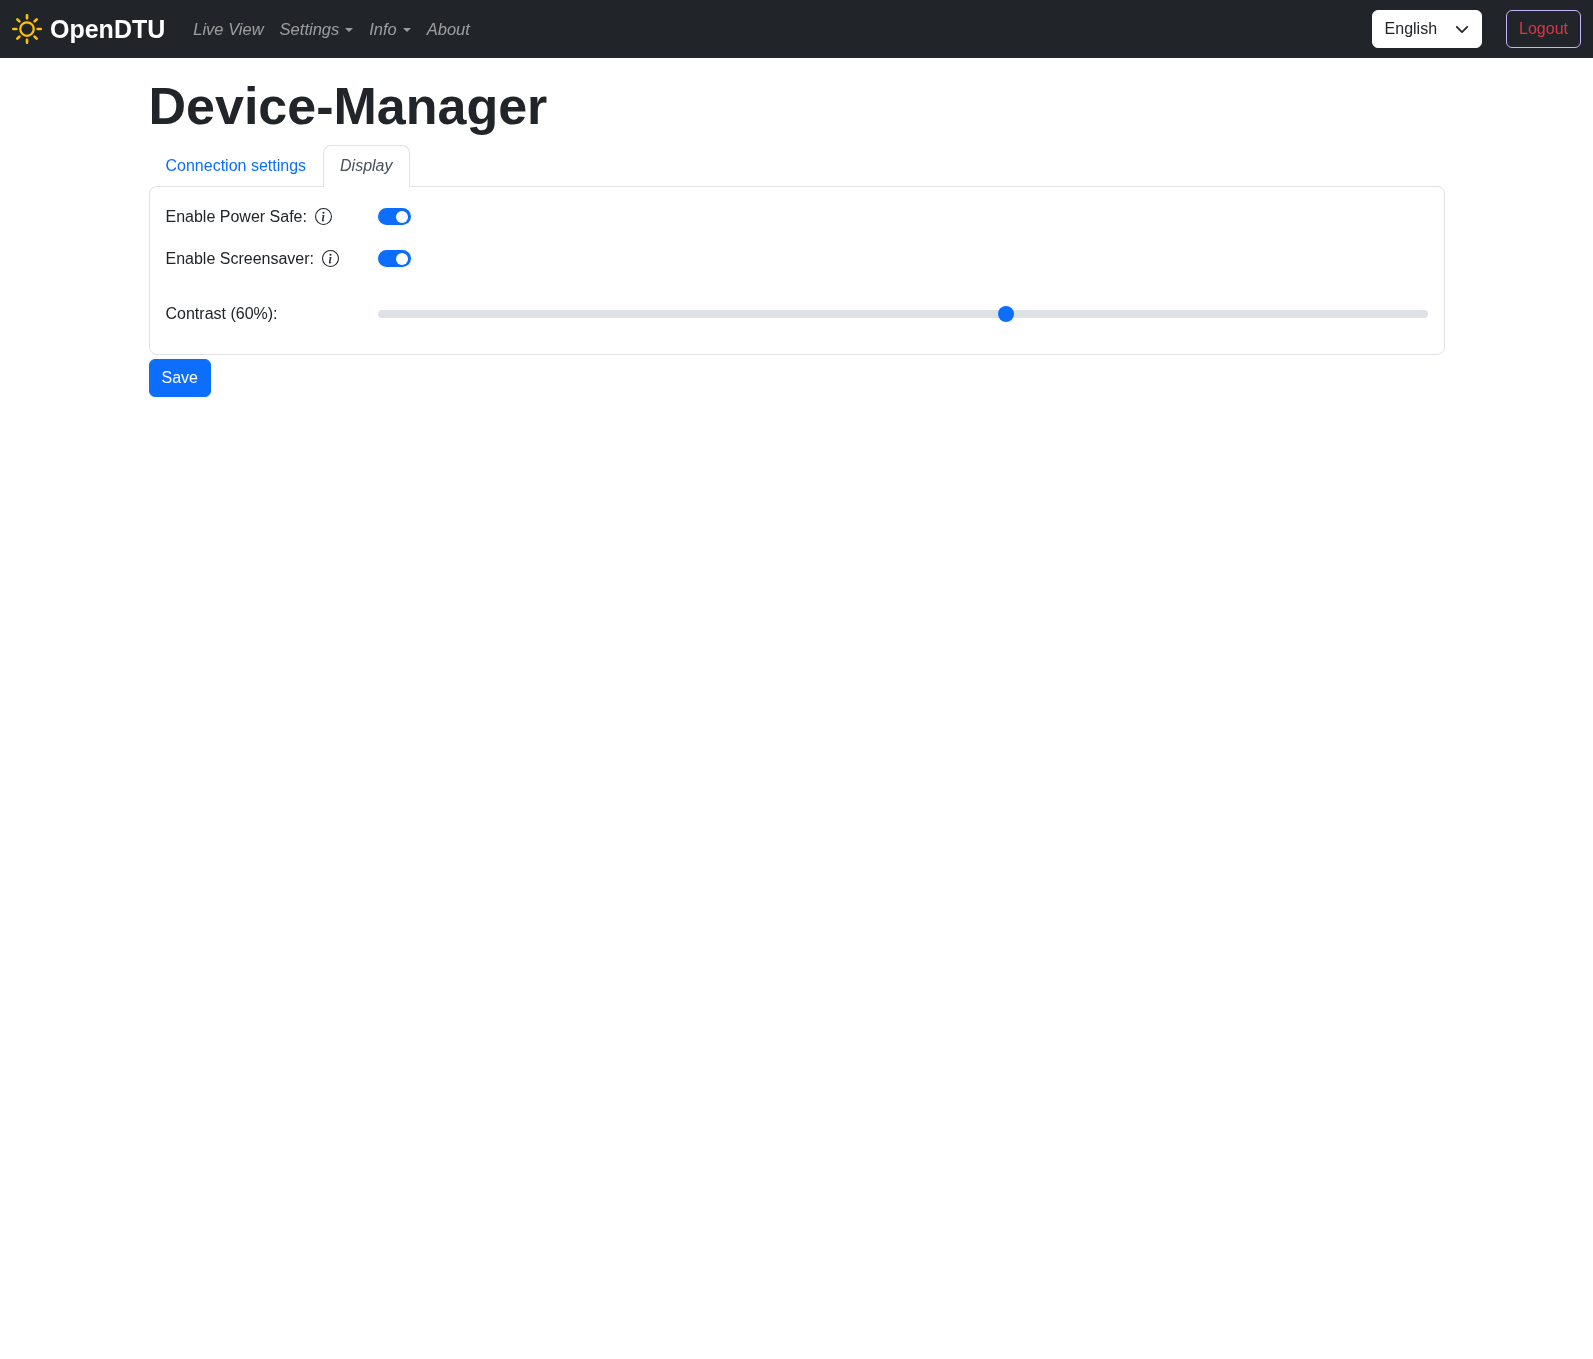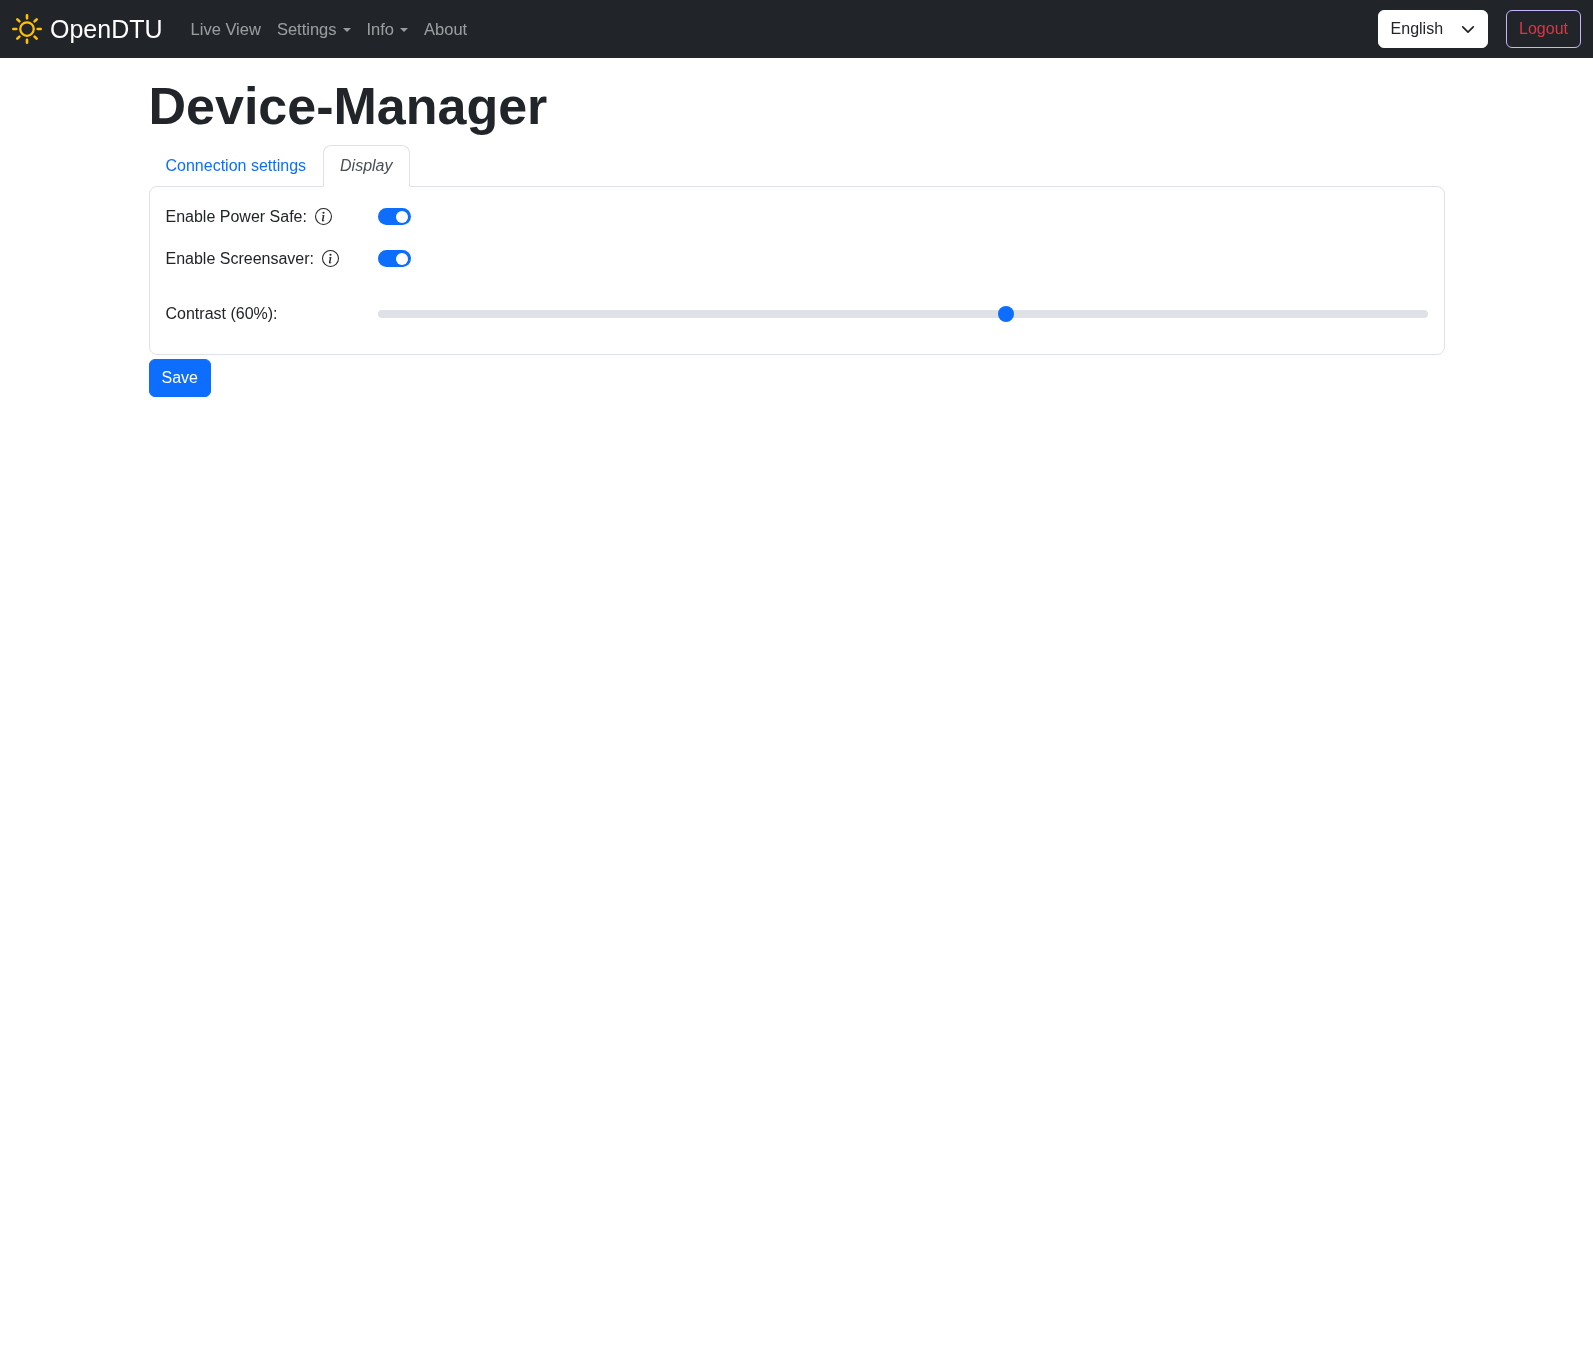--- a/index.html
+++ b/index.html
@@ -20,31 +20,32 @@
     display: flex;
     align-items: center;
     padding: 0 12px;
   }
   .brand {
     display: flex;
     align-items: center;
     gap: 8px;
     color: #ffffff;
     font-size: 25px;
-    font-weight: 400;
+    font-weight: 700;
     margin-right: 20px;
     cursor: pointer;
     text-decoration: none;
   }
   .nav-links {
     display: flex;
     align-items: center;
     list-style: none;
     margin: 0;
     padding: 0;
+    font-style: italic;
   }
   .nav-link {
     color: rgba(255,255,255,0.55);
     padding: 8px 8px;
     font-size: 16.5px;
     display: flex;
     align-items: center;
     cursor: pointer;
   }
   .caret {
@@ -53,21 +54,21 @@
     border-top: 4px solid currentColor;
     border-left: 4px solid transparent;
     border-right: 4px solid transparent;
     margin-left: 6px;
     margin-top: 2px;
   }
   .nav-right {
     margin-left: auto;
     display: flex;
     align-items: flex-start;
-    gap: 18px;
+    gap: 24px;
   }
   .lang-select {
     background: #ffffff;
     border: 1px solid #ffffff;
     border-radius: 6px;
     height: 38px;
     min-width: 107px;
     padding: 0 12px;
     display: flex;
     align-items: center;

